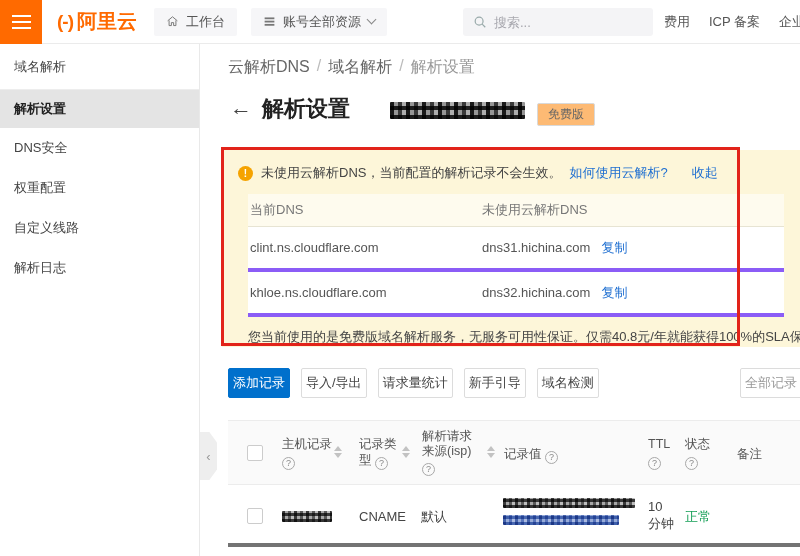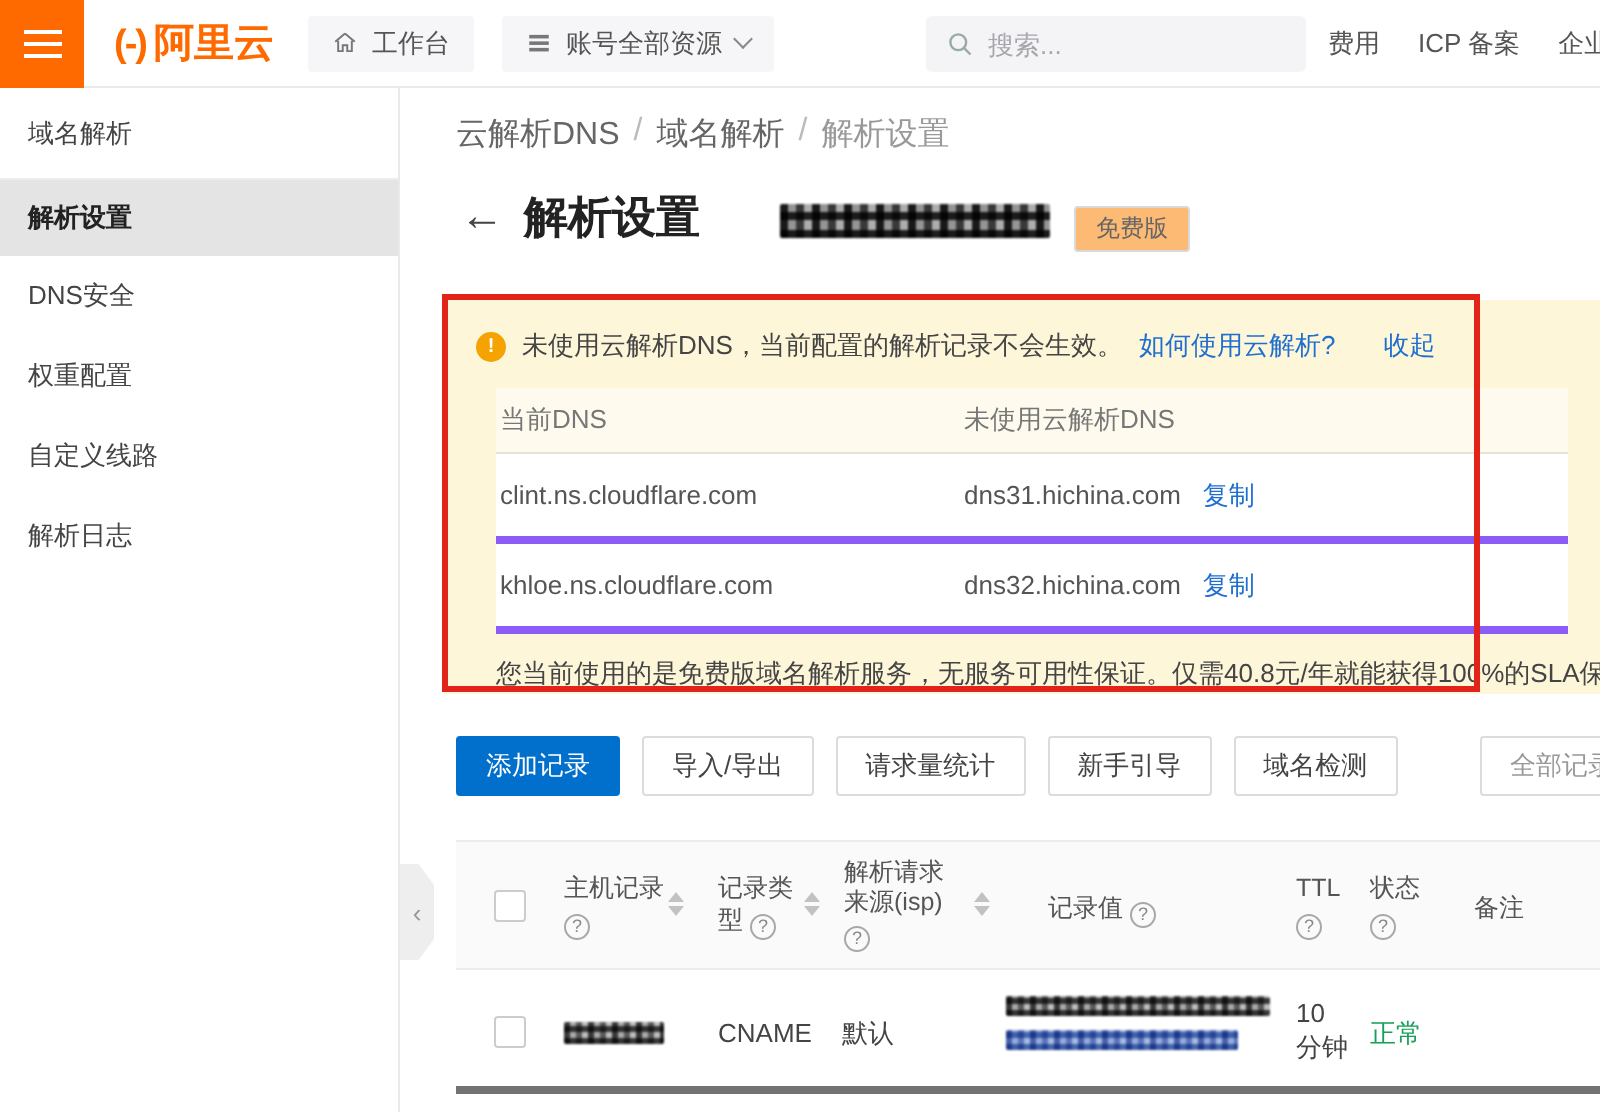--- a/index.html
+++ b/index.html
@@ -69,21 +69,21 @@
     border-bottom:4px solid #8b5cf6; color:#555; }
   .dns-c1 { width:234px; padding-left:2px; }
   .dns-c2 { flex:1; display:flex; align-items:center; gap:11px; }
   .upsell { margin:11px 0 0 26px; color:#444; white-space:nowrap; }
 
   .annotation-rect { position:absolute; left:221px; top:147px; width:519px; height:199px;
     border:3px solid #e2231a; z-index:40; pointer-events:none; }
 
   
   .toolbar { position:absolute; left:27px; top:324px; display:flex; gap:11px; }
-  .btn { height:30px; display:flex; align-items:center; padding:0 14px; border-radius:2px;
+  .btn { height:30px; display:flex; align-items:center; padding:0 4px; border-radius:2px;
     font-size:13px; cursor:pointer; white-space:nowrap; }
   .btn.primary { background:#0070cc; color:#fff; border:1px solid #0070cc; }
   .btn.secondary { background:#fff; color:#444; border:1px solid #dcdcdc; }
   .btn.all-records { position:absolute; left:512px; top:0; color:#999; width:90px; }
 
   
   .thead { position:absolute; left:27px; top:376px; width:572px; height:65px; background:#fafafa;
     border-top:1px solid #ececec; border-bottom:1px solid #ececec; font-size:12.5px; color:#555; }
   .trow { position:absolute; left:27px; top:441px; width:572px; height:62px;
     border-bottom:4px solid #737373; color:#444; }
@@ -242,21 +242,21 @@
     </div>
     <div class="cell" style="left:194px; top:8px; line-height:15px;">
       <div>解析请求</div>
       <div>来源(isp)</div>
       <div><span class="help">?</span></div>
     </div>
     <div class="sorter" style="left:259px; top:25px;">
       <span class="tri-up"></span>
       <span class="tri-down"></span>
     </div>
-    <div class="cell" style="left:276px; top:25px;margin-left:20px;">
+    <div class="cell" style="left:276px; top:25px;">
       <span>记录值</span> <span class="help">?</span>
     </div>
     <div class="cell" style="left:420px; top:15px;">
       <div>TTL</div>
       <div><span class="help">?</span></div>
     </div>
     <div class="cell" style="left:457px; top:15px;">
       <div>状态</div>
       <div><span class="help">?</span></div>
     </div>

